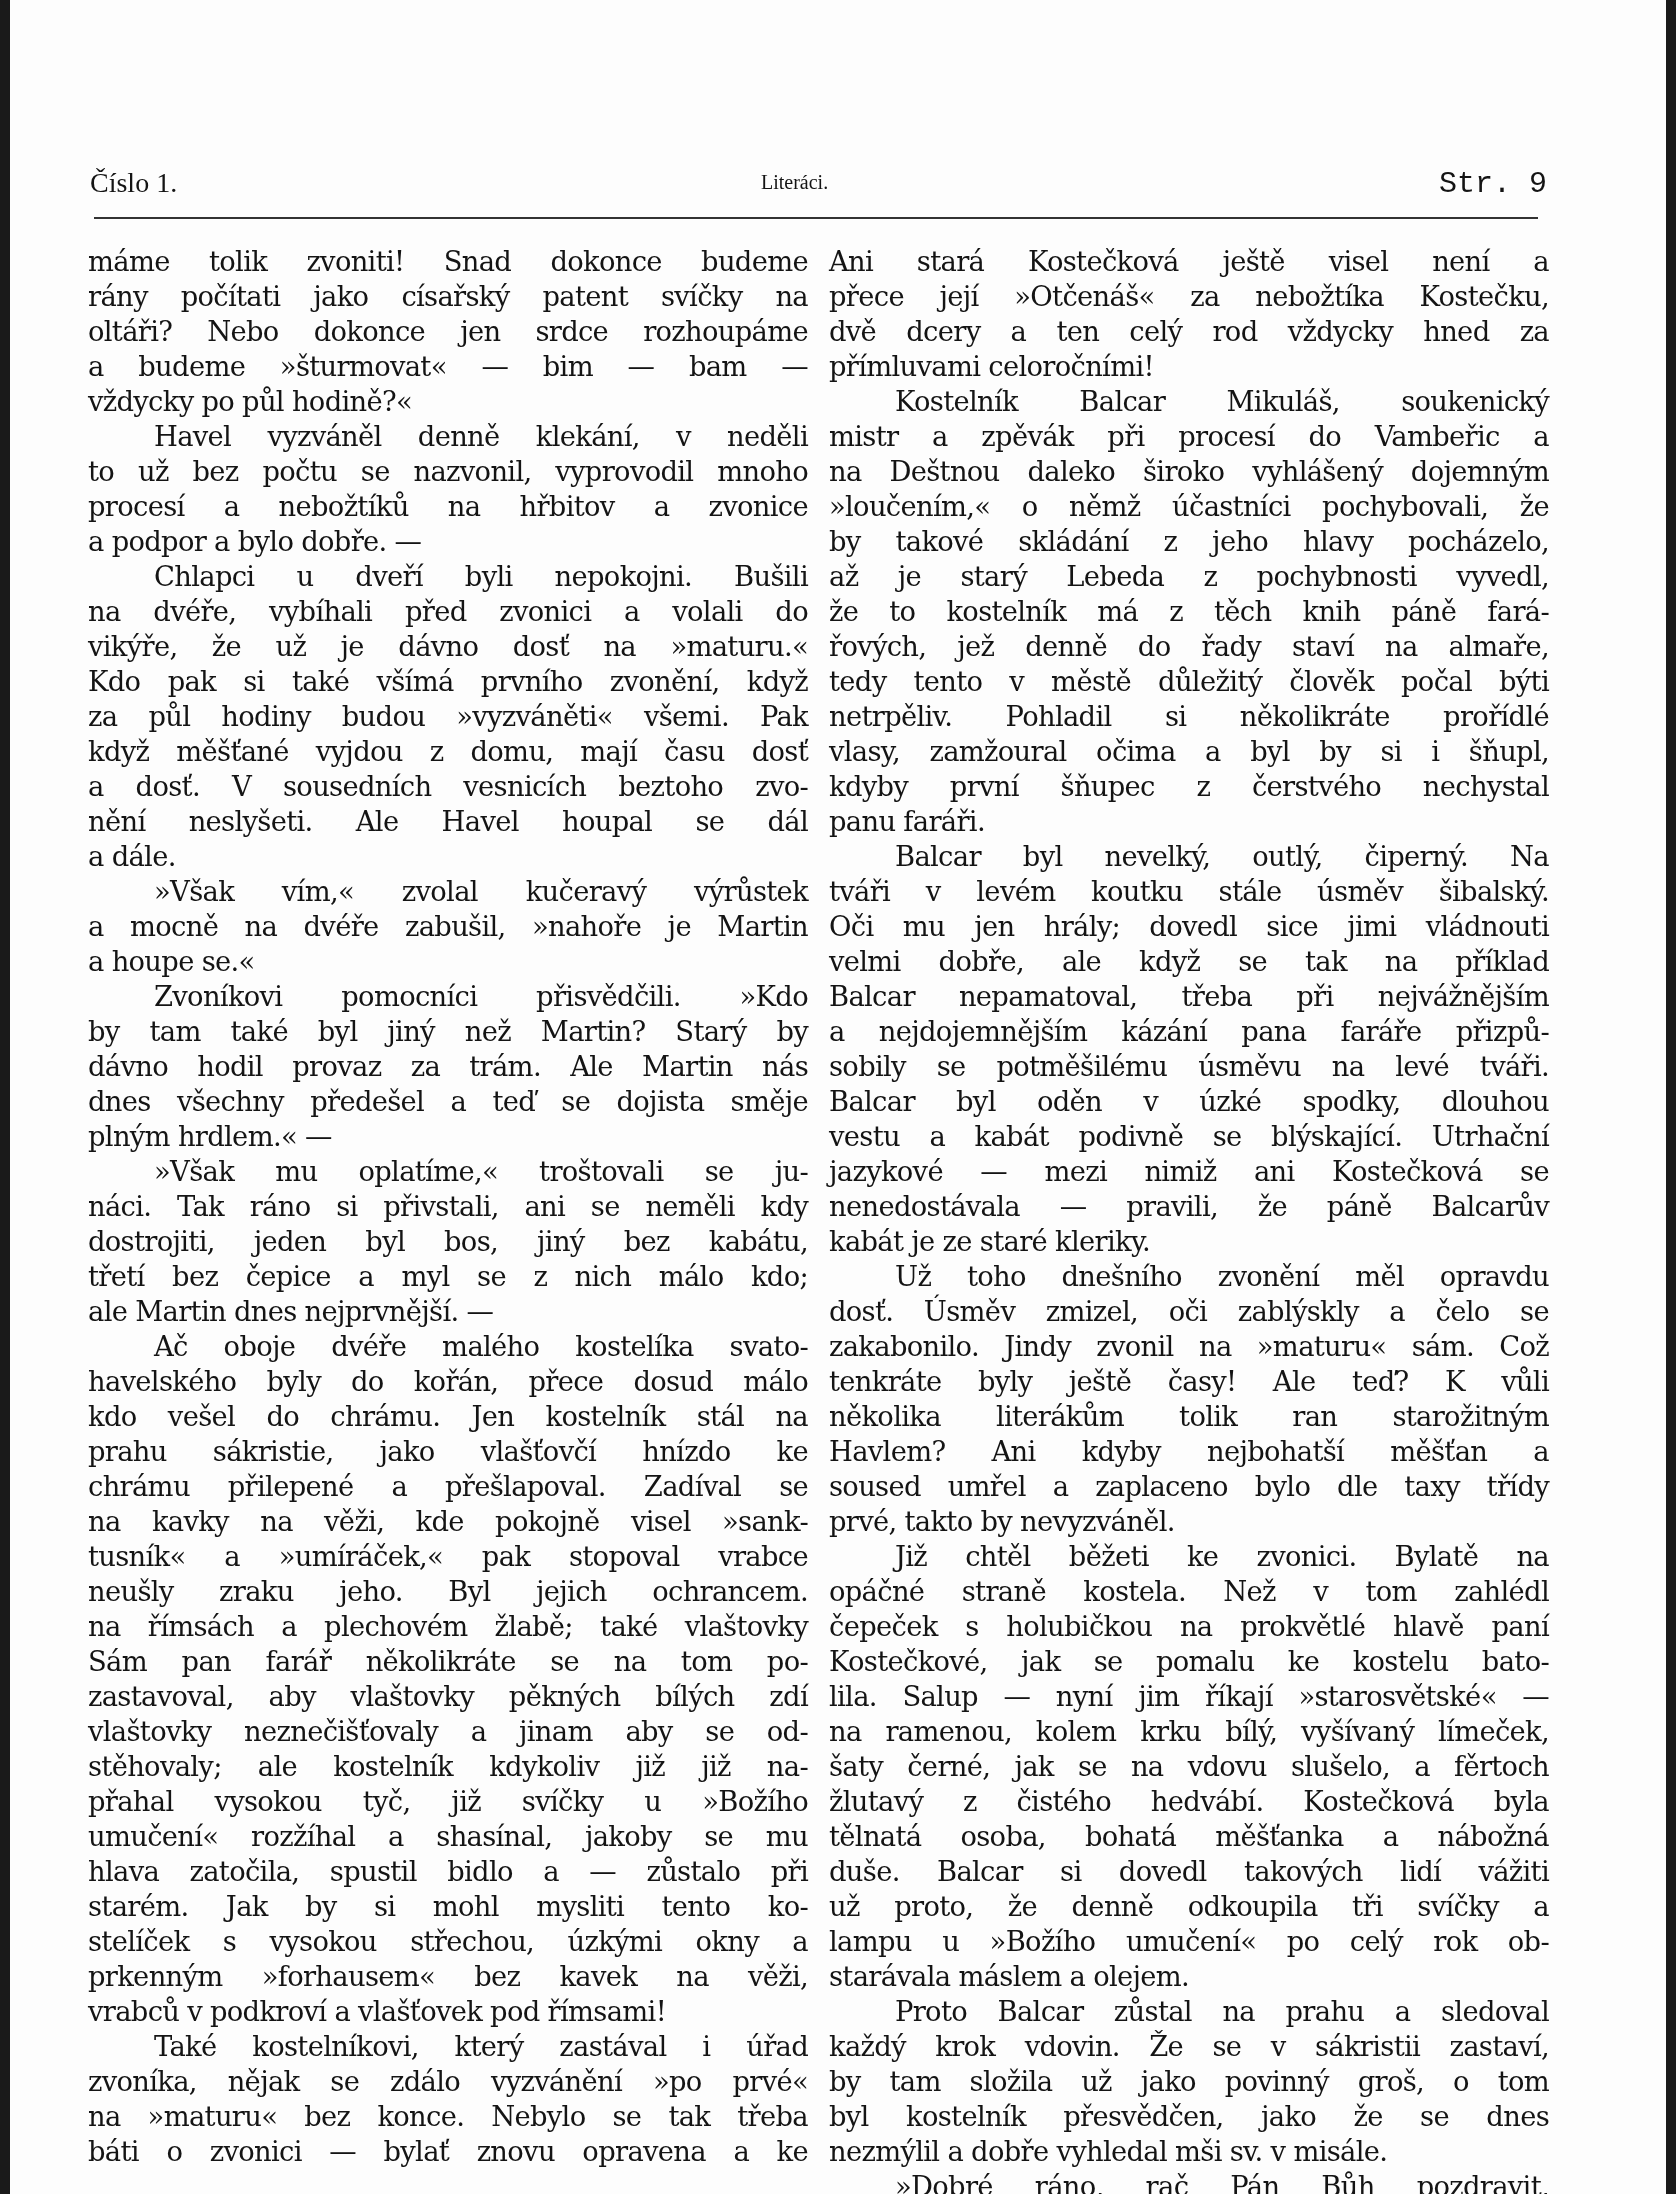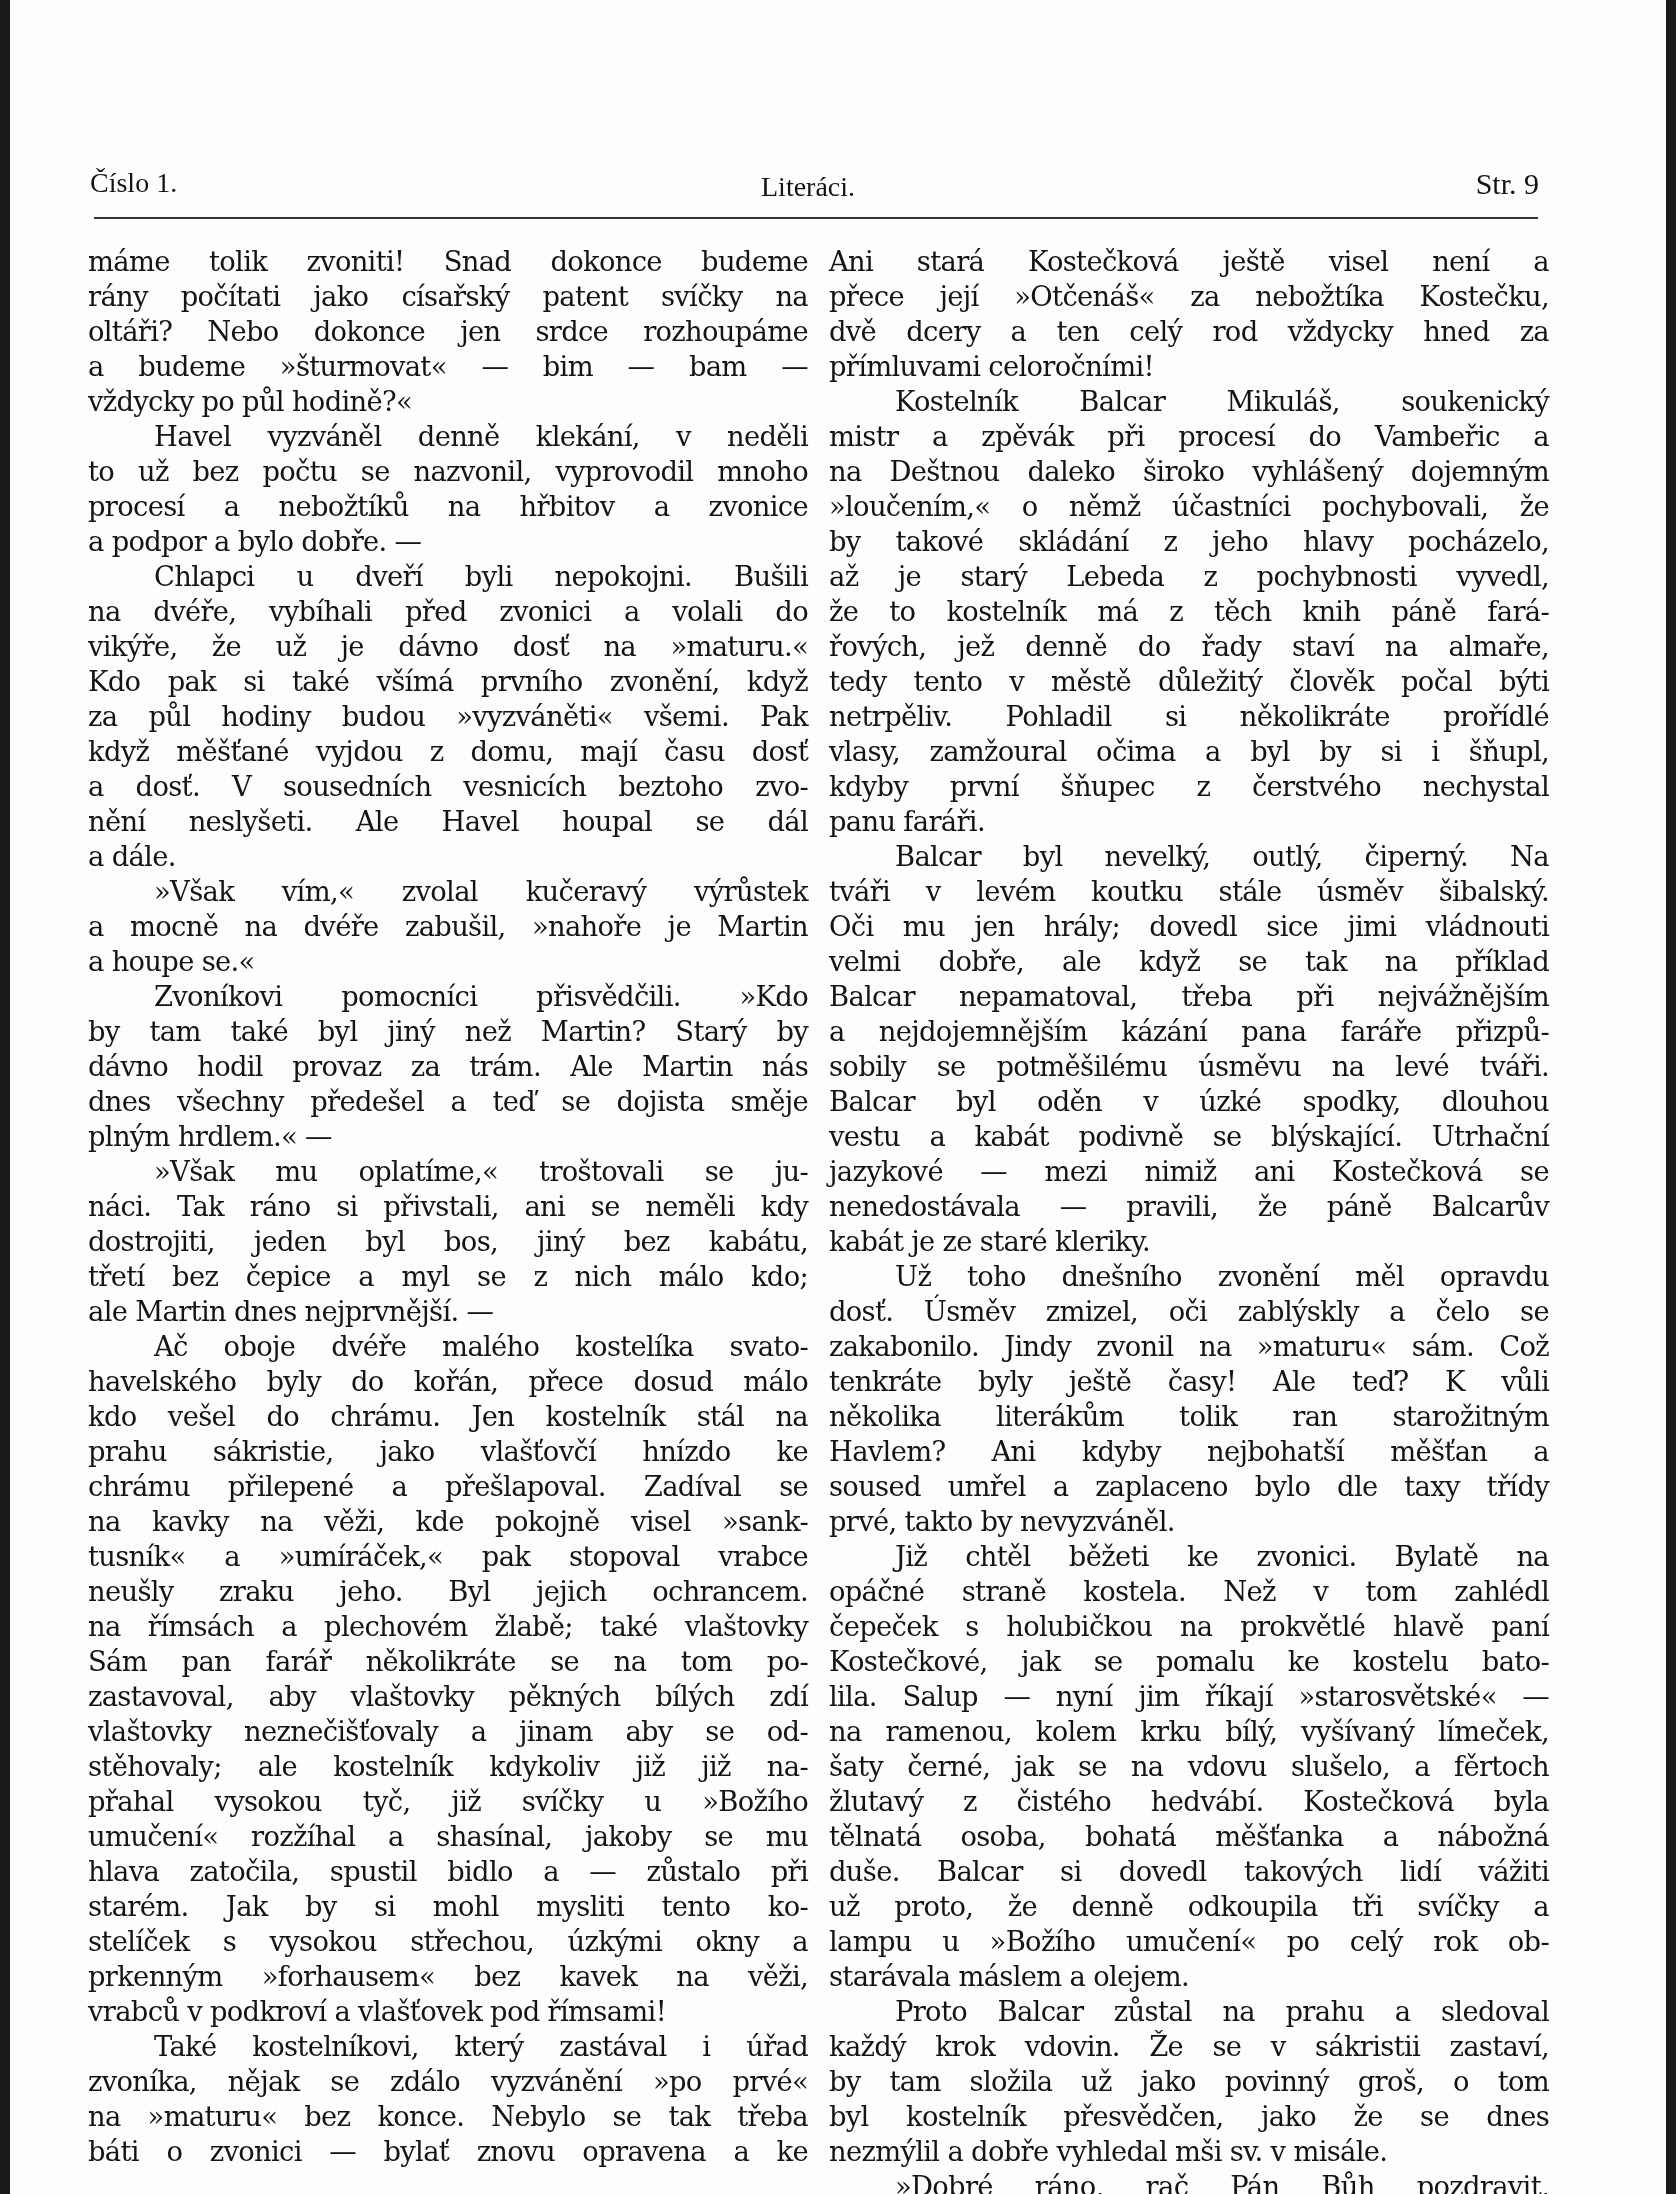--- a/index.html
+++ b/index.html
@@ -1,22 +1,22 @@
 <!DOCTYPE html>
 <html style="font-size:7px"><head>
 <meta charset="utf-8">
 <style>
   html, body { margin: 0; padding: 0; background: #fdfdfd; }
   body { width: 1677px; height: 2547px; position: relative; overflow: hidden; font-family: "DejaVu Serif", serif; color: #141414; }
   .edge-left { position: absolute; left: 0; top: 0; width: 9.7px; height: 2547px; background: #1a1a1a; }
   .edge-right { position: absolute; right: 0; top: 0; width: 11.4px; height: 2547px; background: #1a1a1a; }
   .header { position: absolute; top: 167px; left: 90px; width: 1457px; height: 53px; }
   .h-left { position: absolute; left: 0; top: 0; font-size: 28px; font-family: "Liberation Serif", serif; }
-  .h-center { position: absolute; left: 671px; top: 4.4px; font-size: 28px; font-family: "Liberation Serif", serif; }
-  .h-right { position: absolute; right: 8px; top: 0; font-size: 30px; font-family: Liberation Serif, serif; }
+  .h-center { position: absolute; left: 671px; top: 4.4px; font-size: 20px; font-family: "Liberation Serif", serif; }
+  .h-right { position: absolute; right: 0; top: 0; font-size: 30px; font-family: Liberation Mono, monospace; }
   .rule { position: absolute; top: 217px; left: 94px; width: 1444px; height: 1.8px; background: #333; }
   .col { position: absolute; top: 244px; width: 720px; font-size: 27.4px; line-height: 35px; text-align: justify; font-family: "DejaVu Serif", serif; letter-spacing: -0.7px; }
   .col-left { left: 88px; }
   .col-right { left: 829px; }
   .line { display: block; white-space: nowrap; text-align-last: justify; text-align: justify; height: 35px; overflow: visible; }
   .line.last { text-align-last: left; }
   .line.indent { padding-left: 66px; }
 </style>
 </head>
 <body>

